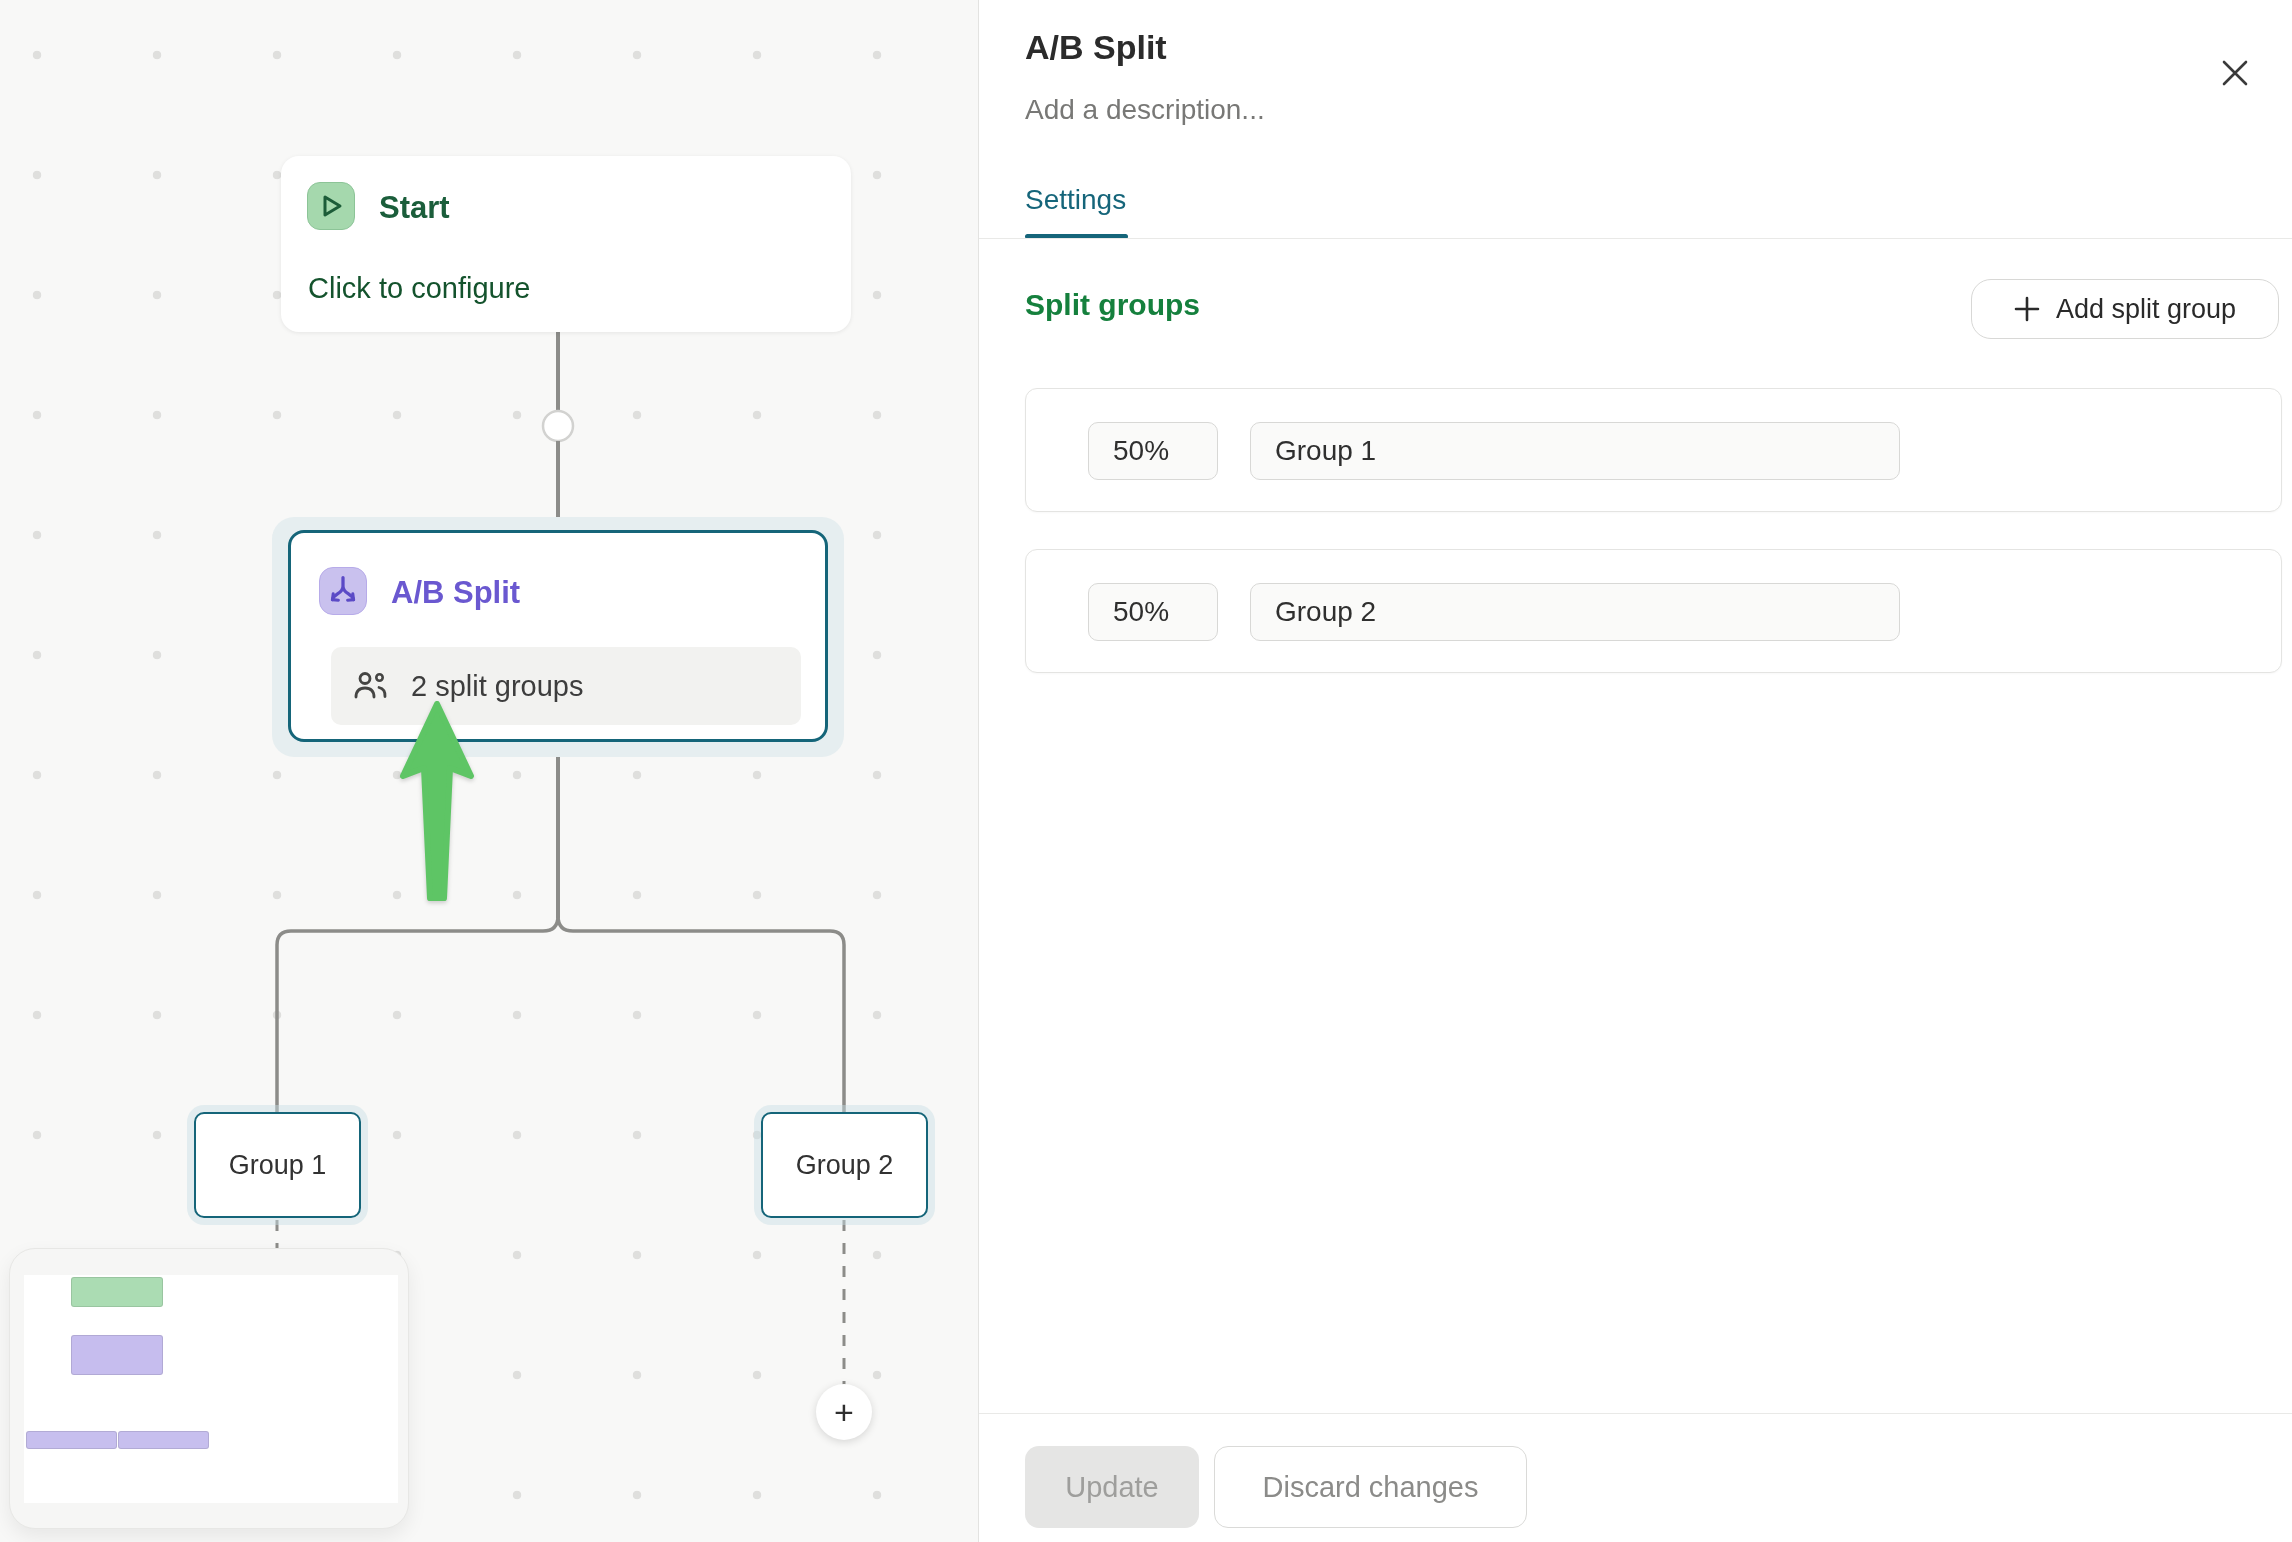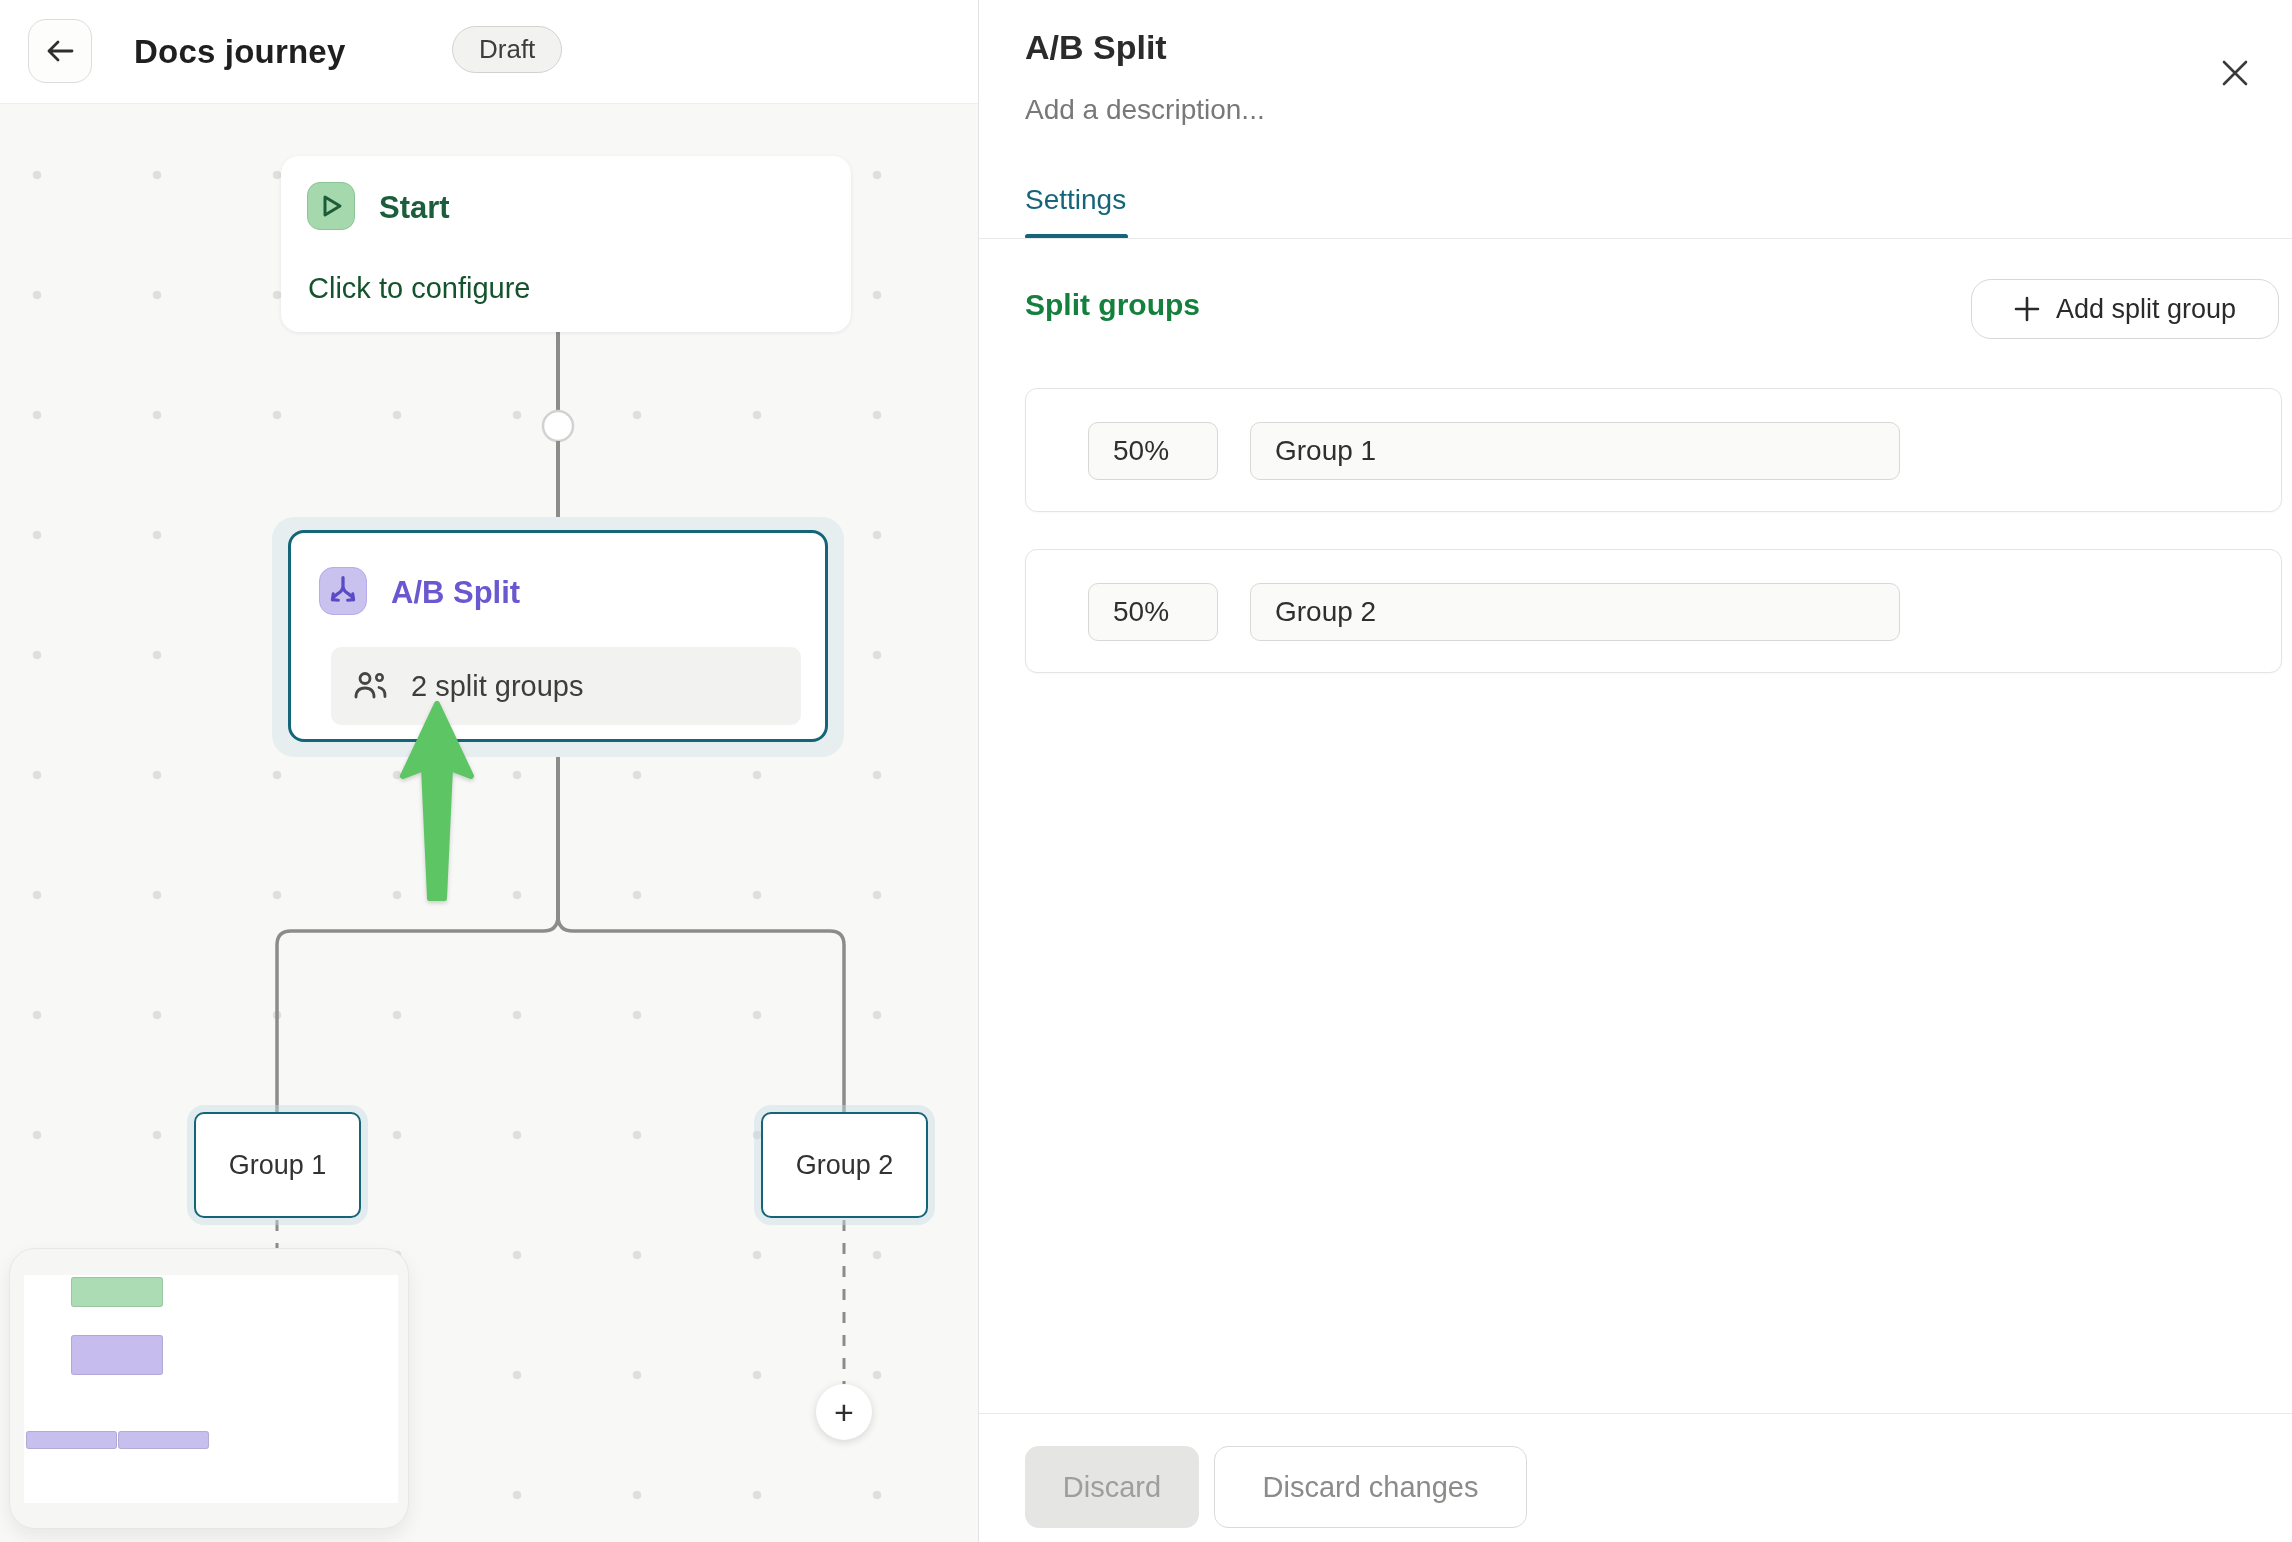--- a/index.html
+++ b/index.html
@@ -167,29 +167,20 @@
       <line x1="558" y1="332" x2="558" y2="411" stroke="#8c8c89" stroke-width="4"></line>
       <circle cx="558" cy="426" r="15" fill="#ffffff" stroke="#d2d2d0" stroke-width="2.5"></circle>
       <line x1="558" y1="441" x2="558" y2="525" stroke="#8c8c89" stroke-width="4"></line>
       <path d="M558 755 L558 918" stroke="#8c8c89" stroke-width="4" fill="none"></path>
       <path d="M558 916 Q558 931 543 931 L291 931 Q277 931 277 945 L277 1114" stroke="#8c8c89" stroke-width="3.5" fill="none"></path>
       <path d="M558 916 Q558 931 573 931 L830 931 Q844 931 844 945 L844 1114" stroke="#8c8c89" stroke-width="3.5" fill="none"></path>
       <line x1="277" y1="1220" x2="277" y2="1256" stroke="#8c8c89" stroke-width="3" stroke-dasharray="11 12"></line>
       <line x1="844" y1="1220" x2="844" y2="1386" stroke="#8c8c89" stroke-width="3" stroke-dasharray="11 12"></line>
     </svg>
 
-    <div class="cv-header">
-      <div class="back-btn">
-        <svg width="34" height="34" viewBox="0 0 34 34" fill="none">
-          <path d="M29 17 H6 M6 17 l9 -9 M6 17 l9 9" stroke="#2f2f2f" stroke-width="2.8" stroke-linecap="round" stroke-linejoin="round"></path>
-        </svg>
-      </div>
-      <div class="journey-title">Docs journey</div>
-      <div class="draft-badge">Draft</div>
-    </div>
 
     <div class="start-node">
       <div class="start-icon">
         <svg width="30" height="30" viewBox="0 0 30 30" fill="none">
           <path d="M9 6 L24 15 L9 24 Z" stroke="#1c5c38" stroke-width="3" stroke-linejoin="round" fill="none"></path>
         </svg>
       </div>
       <div class="start-title">Start</div>
       <div class="start-sub">Click to configure</div>
     </div>
@@ -268,18 +259,18 @@
       <input class="pct-input" type="text" value="50%" style="">
       <input class="name-input" type="text" value="Group 1" style="">
     </div>
 
     <div class="split-row row-1">
       <input class="pct-input" type="text" value="50%" style="">
       <input class="name-input" type="text" value="Group 2" style="">
     </div>
 
     <div class="panel-footer">
-      <button class="update-btn" disabled="">Discard</button>
+      <button class="update-btn" disabled="">Update</button>
       <button class="discard-btn">Discard changes</button>
     </div>
   </div>
 
 </div>
 
 </body></html>

